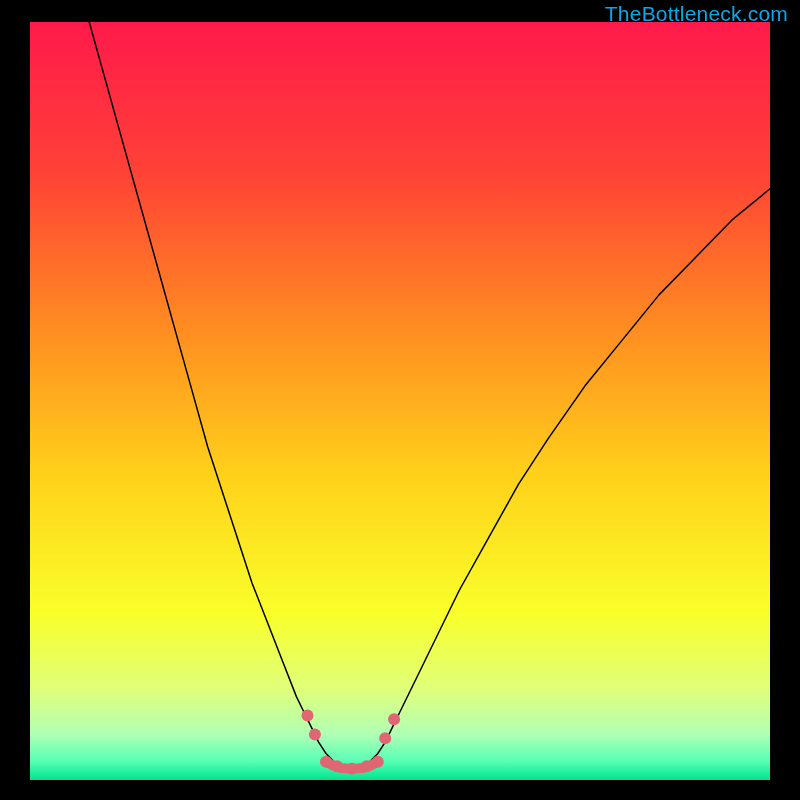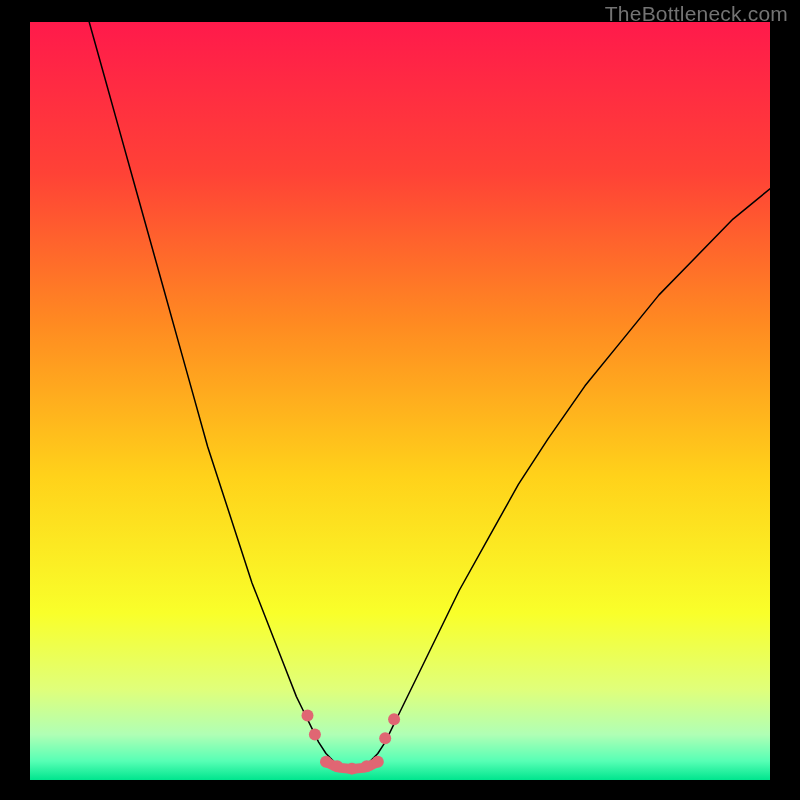--- a/index.html
+++ b/index.html
@@ -24,21 +24,21 @@
     top: 22px;
     width: 740px;
     height: 758px;
   }
   .watermark {
     position: absolute;
     top: 2px;
     right: 12px;
     font-family: Arial, Helvetica, sans-serif;
     font-size: 21px;
-    color: #737373;
+    color: #0ea5e9;
     letter-spacing: 0.2px;
     user-select: none;
   }
 </style>
 </head>
 <body>
 
 <div class="frame">
   <svg class="plot" viewBox="0 0 740 758" preserveAspectRatio="none">
     <defs>

